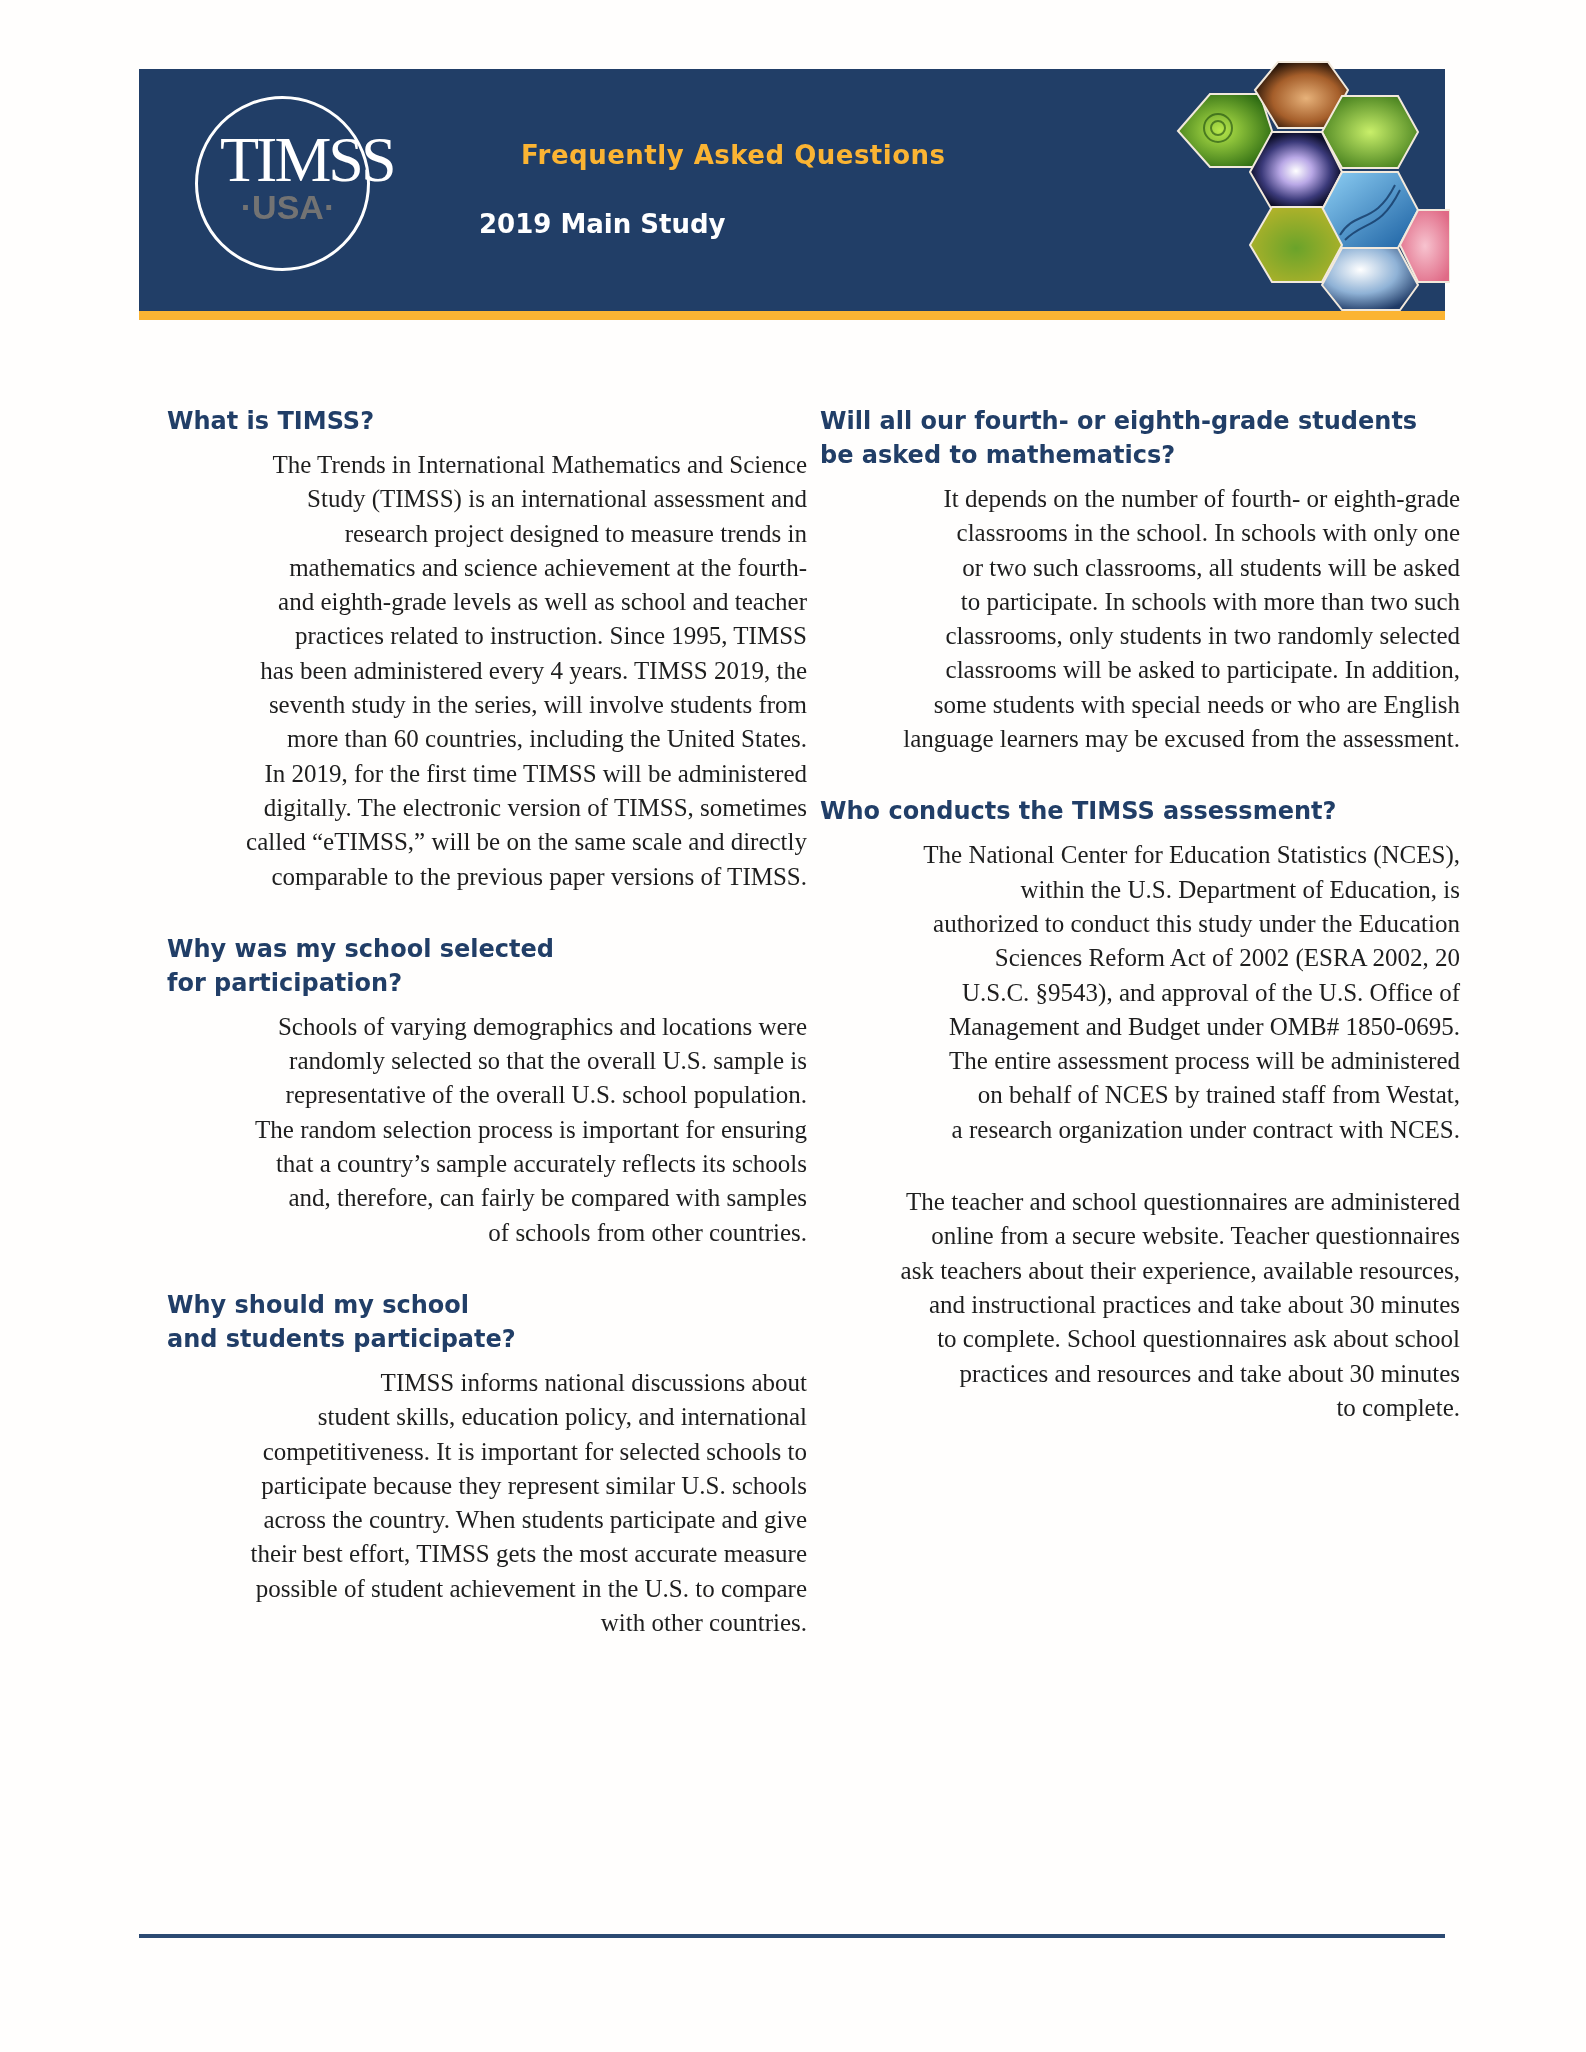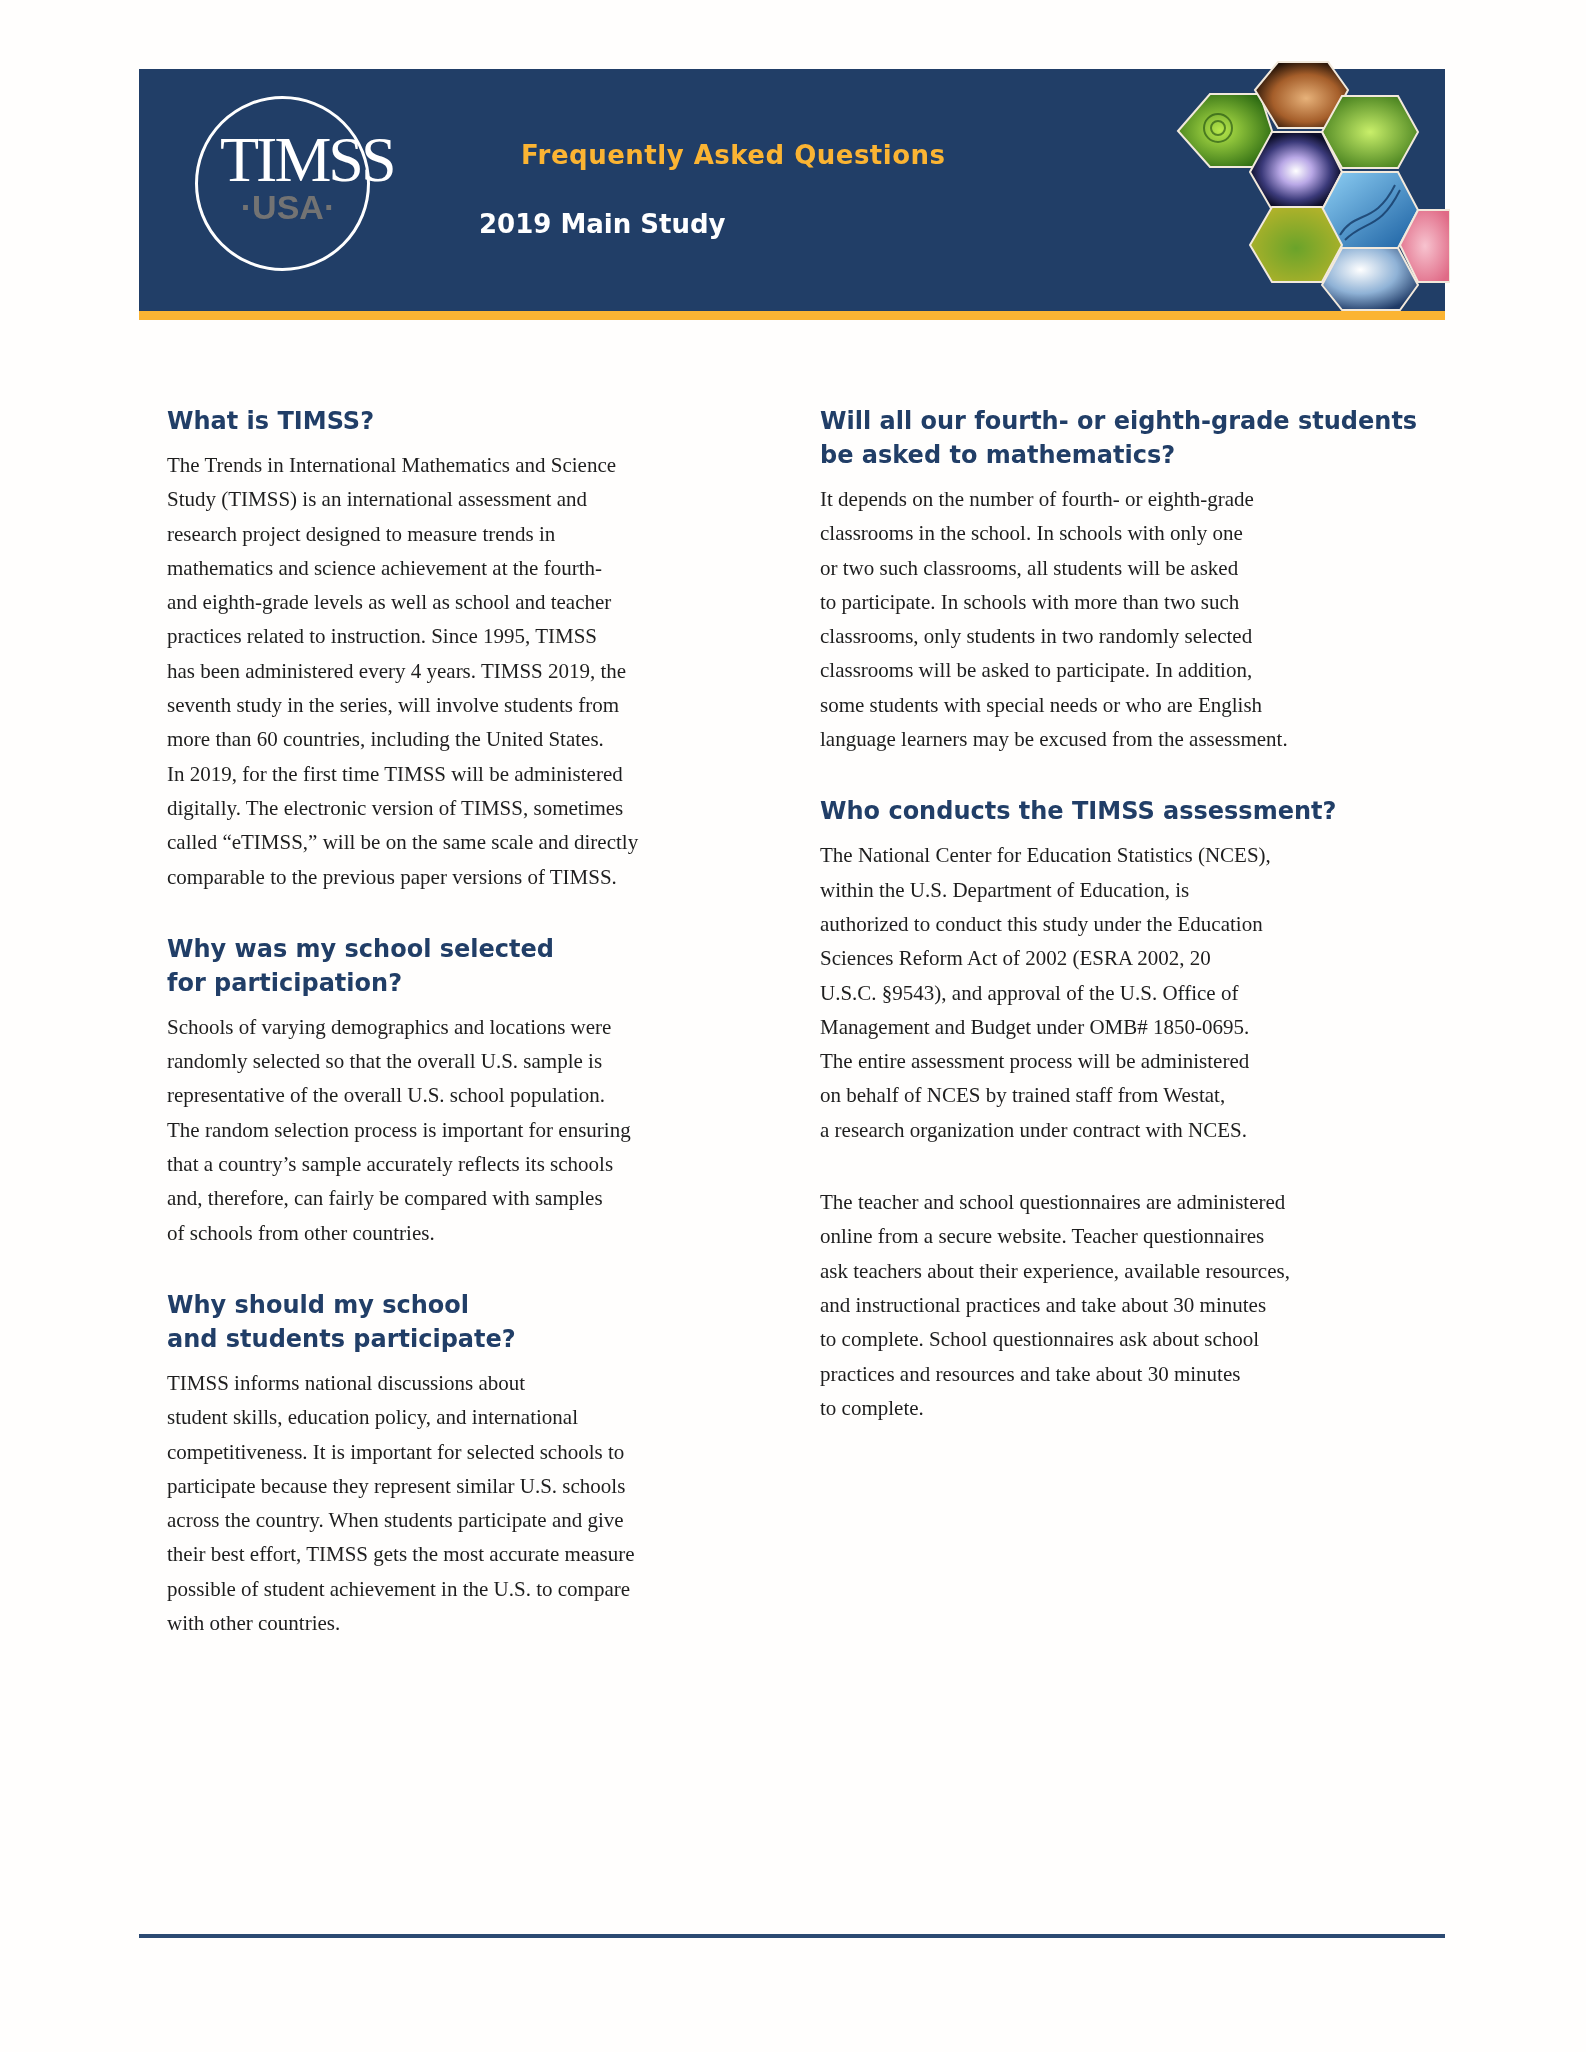--- a/index.html
+++ b/index.html
@@ -44,22 +44,22 @@
 
     .col { position: absolute; top: 404px; width: 640px; }
     .col-left { left: 139px; margin-left: 28px; }
     .col-right { left: 820px; }
 
     .q {
       font-family: "DejaVu Sans", sans-serif; font-weight: bold; font-size: 24px;
       color: #213e67; line-height: 34px; margin: 0 0 10px 0; white-space: pre-line;
     }
     .a {
-      font-family: "Liberation Serif", serif; font-size: 21px; line-height: 34.3px;
-      color: #1e1e1e; margin: 0; white-space: pre-line;
+      font-family: "Liberation Serif", serif; font-size: 25px; line-height: 34.3px;
+      color: #1e1e1e; margin: 0; white-space: pre-line; text-align: right;
     }
     .sect { margin-bottom: 38px; }
 
     .footer-rule {
       position: absolute; left: 139px; top: 1934px; width: 1306px; height: 4px;
       background: #2c4a72;
     }
   </style>
 </head>
 <body>

